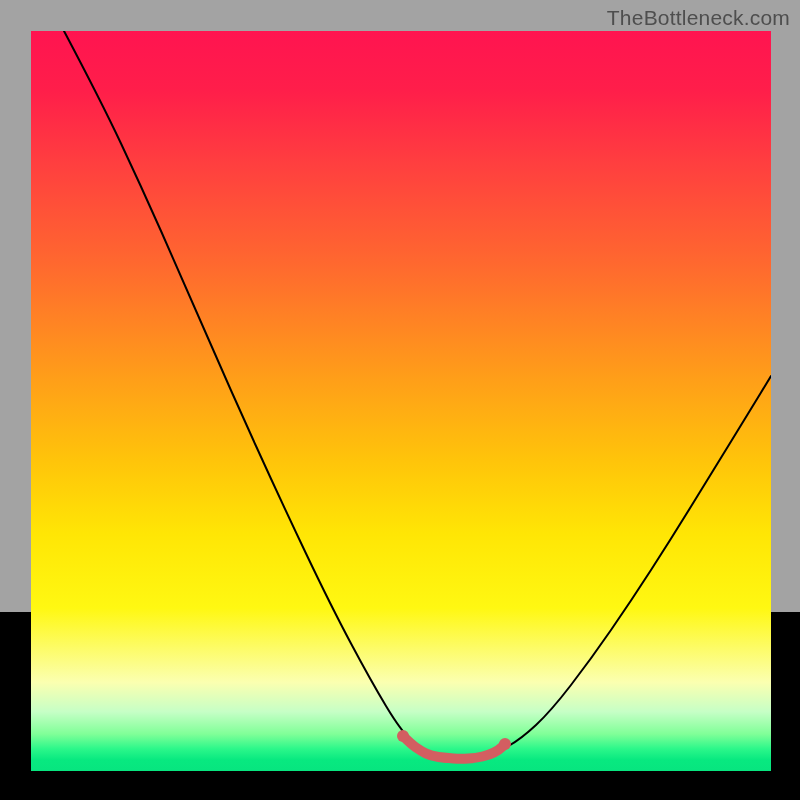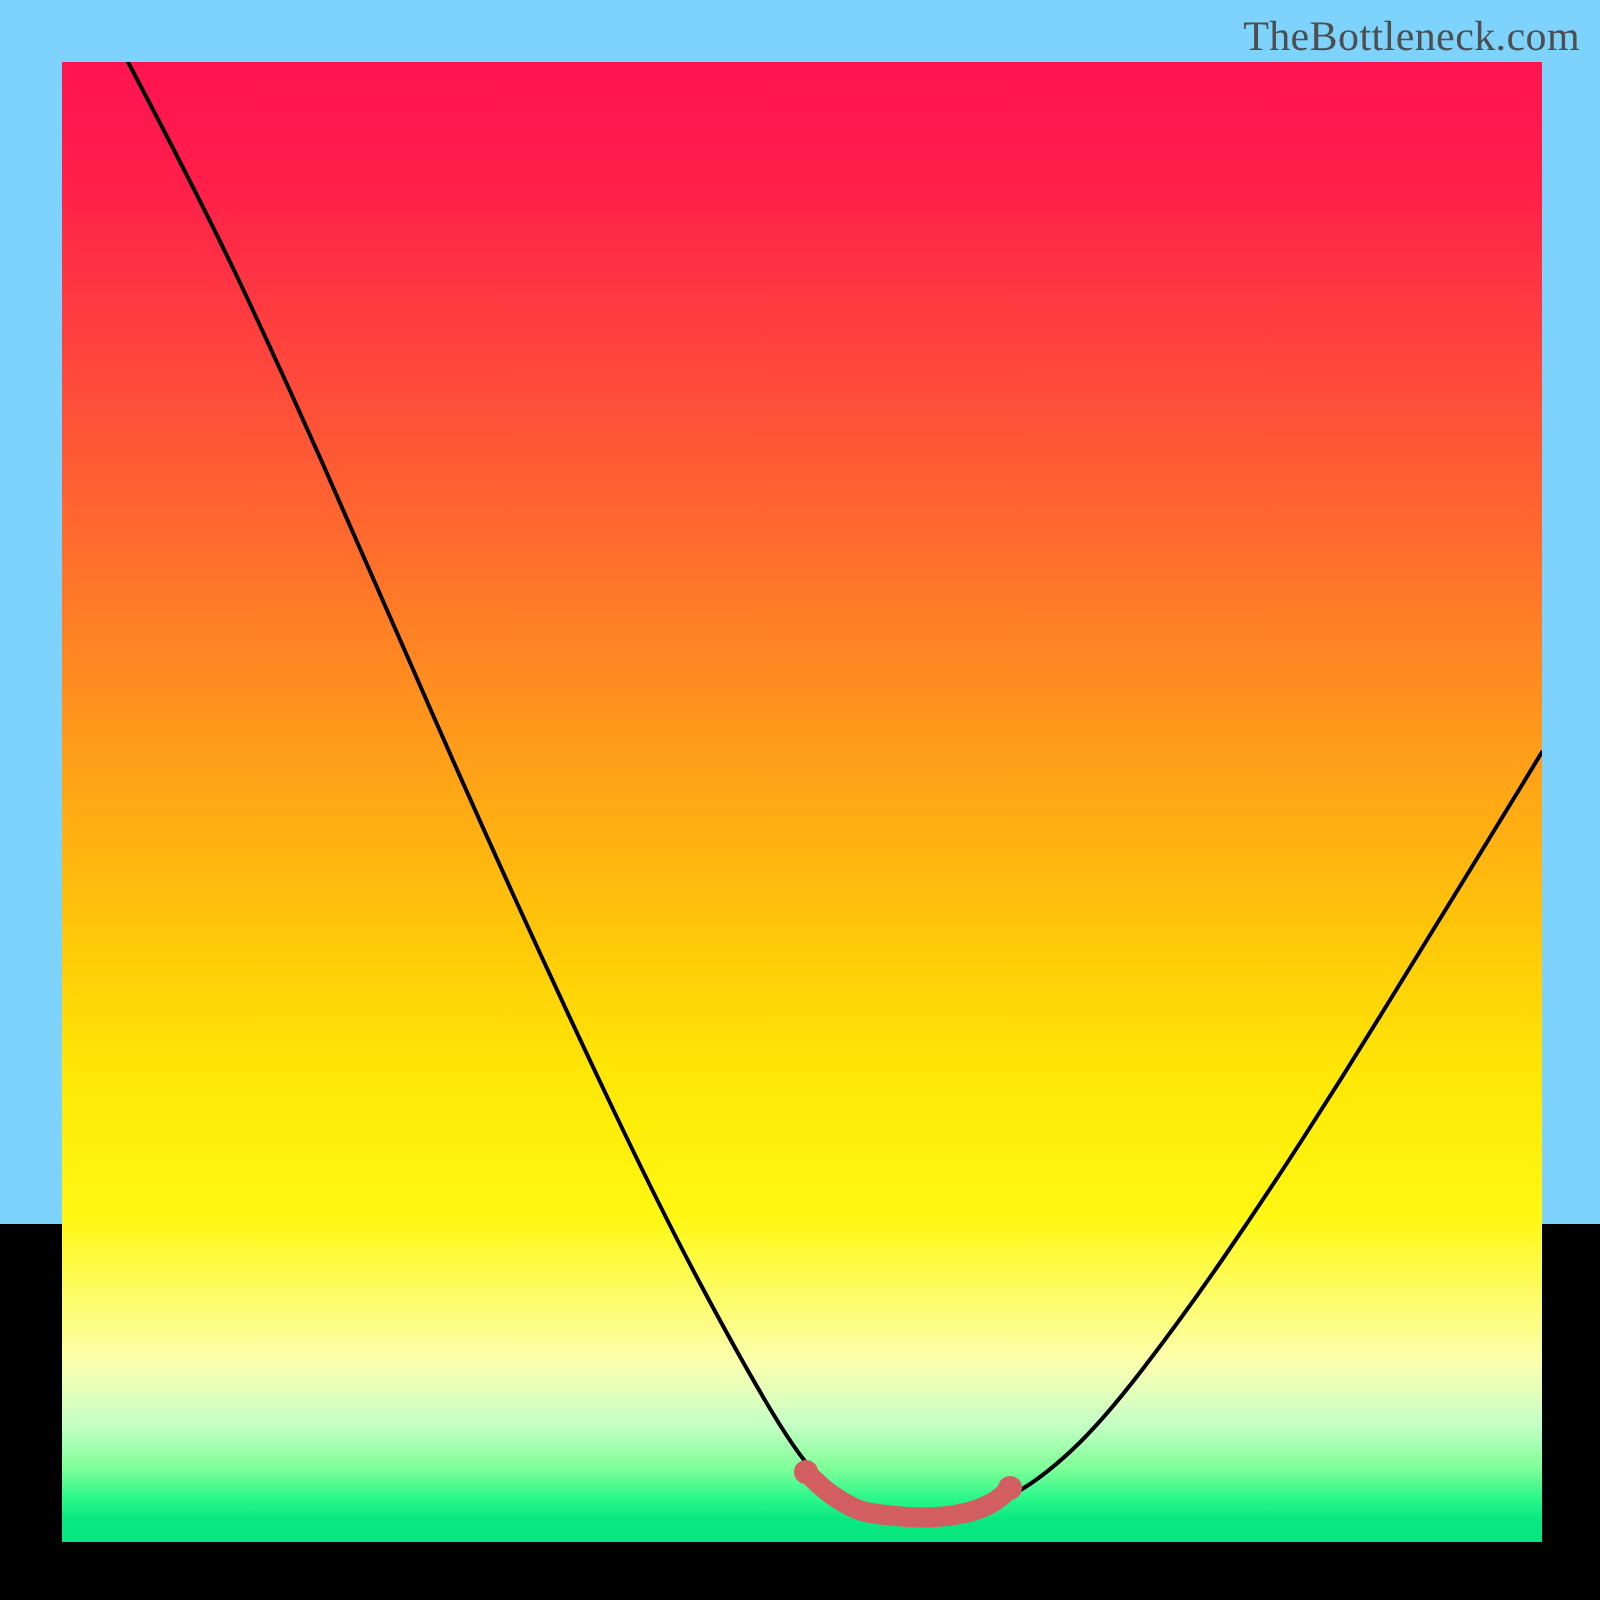--- a/index.html
+++ b/index.html
@@ -8,22 +8,21 @@
     width: 800px;
     height: 800px;
     overflow: hidden;
     background: #000;
     font-family: Arial, Helvetica, sans-serif;
   }
   .frame {
     position: relative;
     width: 800px;
     height: 612px;
-    background: #7dd3fc;
-    font-family: Liberation Serif, serif;
+    background: #a3a3a3;
   }
   .plot-area {
     position: absolute;
     left: 31px;
     top: 31px;
     width: 740px;
     height: 740px;
     overflow: hidden;
     background: linear-gradient(to bottom,
       #ff1450 0%,

